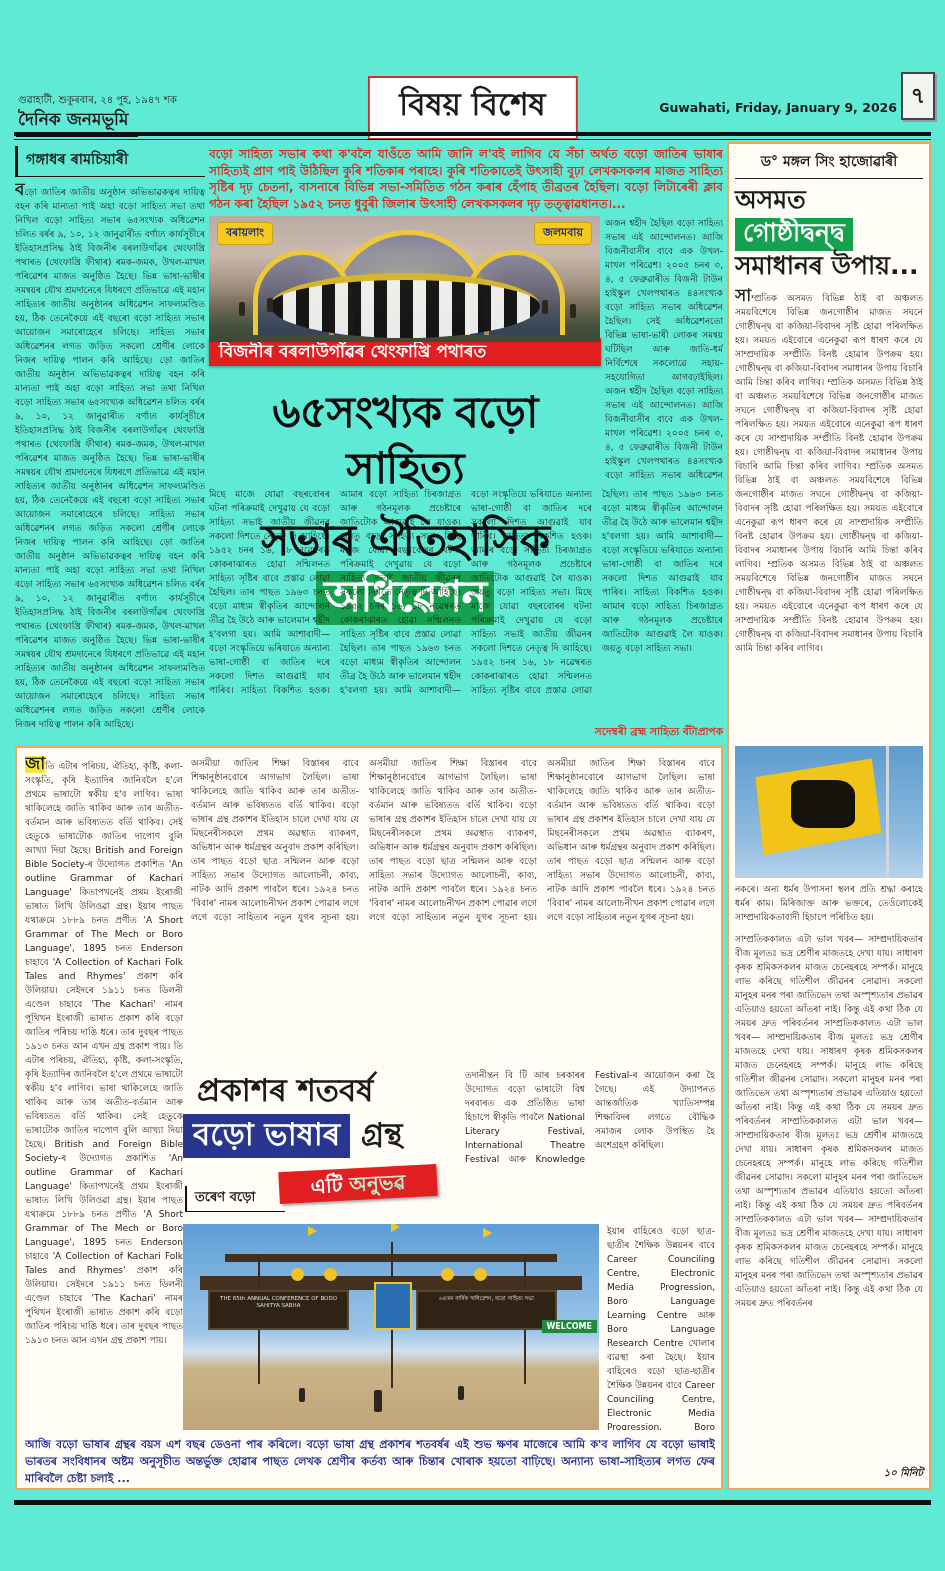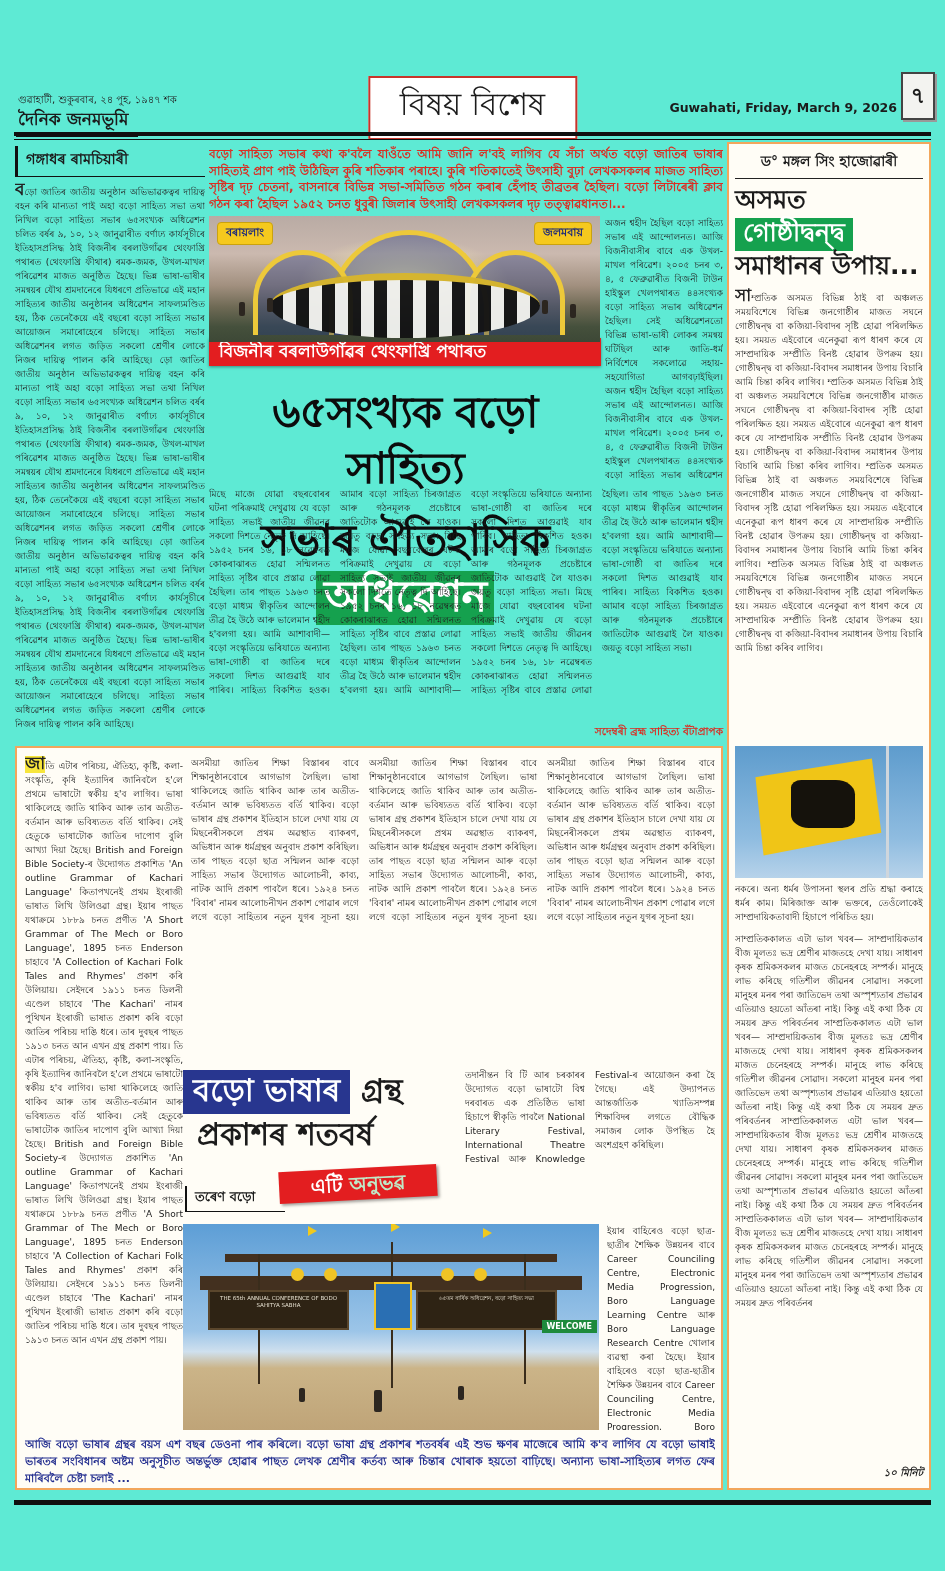--- a/index.html
+++ b/index.html
@@ -3,21 +3,21 @@
 <meta charset="utf-8">
 <style>
   html,body{margin:0;padding:0;background:#e8e8e4;}
   .page{position:relative;width:945px;height:1571px;margin:0 auto;background:#5eead4;
         font-family:"DejaVu Sans","Liberation Sans",sans-serif;color:#1b1b1b;overflow:hidden;}
   .abs{position:absolute;}
   
   .hdr-date-local{left:18px;top:92px;font-size:10px;color:#222;}
   .masthead{left:16px;top:106px;font-size:17px;font-weight:bold;border-bottom:4px double #111;padding:0 10px 2px 2px;}
   .section-box{left:50%;top:76px;transform:translateX(-50%);border:2px solid #c8342a;
-               padding:2px 30px 6px;font-size:31px;font-weight:normal;background:#fff;}
+               padding:2px 30px 6px;font-size:31px;font-weight:bold;background:#fff;}
   .hdr-date-en{right:48px;top:100px;font-size:12.5px;font-weight:bold;}
   .page-no-box{right:10px;top:72px;width:30px;height:44px;border:2px solid #444;background:#f3f3f0;
                box-shadow:2px 2px 0 #999;font-size:22px;font-weight:bold;display:flex;align-items:center;justify-content:center;}
   .rule-a{left:14px;right:14px;top:132px;height:0;border-top:4px solid #101010;}
   .rule-b{left:14px;right:14px;top:139px;height:0;border-top:1.5px solid #101010;}
   .rule-bottom{left:14px;right:14px;top:1500px;border-top:5px solid #101010;}
   
   .body-txt{font-size:9px;line-height:14px;text-align:justify;overflow:hidden;color:#222;}
   .author-box{font-size:14.5px;font-weight:bold;border-left:3px solid #111;border-bottom:1.5px solid #111;
               padding:2px 4px 4px 8px;margin-bottom:5px;}
@@ -66,21 +66,21 @@
   .green-sign{position:absolute;background:#1d8a3c;color:#fff;font-size:8px;font-weight:bold;padding:2px 5px;}
 </style>
 </head>
 <body>
 
 <div class="page">
 
   <div class="abs hdr-date-local">গুৱাহাটী, শুকুৰবাৰ, ২৪ পুহ, ১৯৪৭ শক</div>
   <div class="abs masthead">দৈনিক জনমভূমি</div>
   <div class="abs section-box">বিষয় বিশেষ</div>
-  <div class="abs hdr-date-en">Guwahati, Friday, March 9, 2026</div>
+  <div class="abs hdr-date-en">Guwahati, Friday, January 9, 2026</div>
   <div class="abs page-no-box">৭</div>
   <div class="abs rule-a"></div>
   <div class="abs rule-b"></div>
 
   <div class="abs" style="left:15px;top:146px;width:190px;height:592px;">
     <div class="author-box">গঙ্গাধৰ ৰামচিয়াৰী</div>
     <div class="body-txt" style="height:552px;"><span class="dropcap">ব</span><span>ড়ো জাতিৰ জাতীয় অনুষ্ঠান অভিভাৱকত্বৰ দায়িত্ব বহন কৰি মান্যতা পাই অহা বড়ো সাহিত্য সভা তথা নিখিল বড়ো সাহিত্য সভাৰ ৬৫সংখ্যক অধিৱেশন চলিত বৰ্ষৰ ৯, ১০, ১২ জানুৱাৰীত বৰ্ণাঢ্য কাৰ্যসূচীৰে ইতিহাসপ্ৰসিদ্ধ ঠাই বিজনীৰ বৰলাউগাঁৱৰ থেংফাখ্ৰি পথাৰত (থেংফাখ্ৰি ফীথাৰ) ৰমক-জমক, উখল-মাখল পৰিৱেশৰ মাজত অনুষ্ঠিত হৈছে। ভিন্ন ভাষা-ভাষীৰ সমন্বয়ৰ যৌথ শ্ৰমদানেৰে যিধৰণে প্ৰতিভাৱে এই মহান সাহিত্যৰ জাতীয় অনুষ্ঠানৰ অধিৱেশন সাফল্যমণ্ডিত হয়, ঠিক তেনেকৈয়ে এই বছৰো বড়ো সাহিত্য সভাৰ আয়োজন সমাৰোহেৰে চলিছে। সাহিত্য সভাৰ অধিৱেশনৰ লগত জড়িত সকলো শ্ৰেণীৰ লোকে নিজৰ দায়িত্ব পালন কৰি আহিছে। ড়ো জাতিৰ জাতীয় অনুষ্ঠান অভিভাৱকত্বৰ দায়িত্ব বহন কৰি মান্যতা পাই অহা বড়ো সাহিত্য সভা তথা নিখিল বড়ো সাহিত্য সভাৰ ৬৫সংখ্যক অধিৱেশন চলিত বৰ্ষৰ ৯, ১০, ১২ জানুৱাৰীত বৰ্ণাঢ্য কাৰ্যসূচীৰে ইতিহাসপ্ৰসিদ্ধ ঠাই বিজনীৰ বৰলাউগাঁৱৰ থেংফাখ্ৰি পথাৰত (থেংফাখ্ৰি ফীথাৰ) ৰমক-জমক, উখল-মাখল পৰিৱেশৰ মাজত অনুষ্ঠিত হৈছে। ভিন্ন ভাষা-ভাষীৰ সমন্বয়ৰ যৌথ শ্ৰমদানেৰে যিধৰণে প্ৰতিভাৱে এই মহান সাহিত্যৰ জাতীয় অনুষ্ঠানৰ অধিৱেশন সাফল্যমণ্ডিত হয়, ঠিক তেনেকৈয়ে এই বছৰো বড়ো সাহিত্য সভাৰ আয়োজন সমাৰোহেৰে চলিছে। সাহিত্য সভাৰ অধিৱেশনৰ লগত জড়িত সকলো শ্ৰেণীৰ লোকে নিজৰ দায়িত্ব পালন কৰি আহিছে। ড়ো জাতিৰ জাতীয় অনুষ্ঠান অভিভাৱকত্বৰ দায়িত্ব বহন কৰি মান্যতা পাই অহা বড়ো সাহিত্য সভা তথা নিখিল বড়ো সাহিত্য সভাৰ ৬৫সংখ্যক অধিৱেশন চলিত বৰ্ষৰ ৯, ১০, ১২ জানুৱাৰীত বৰ্ণাঢ্য কাৰ্যসূচীৰে ইতিহাসপ্ৰসিদ্ধ ঠাই বিজনীৰ বৰলাউগাঁৱৰ থেংফাখ্ৰি পথাৰত (থেংফাখ্ৰি ফীথাৰ) ৰমক-জমক, উখল-মাখল পৰিৱেশৰ মাজত অনুষ্ঠিত হৈছে। ভিন্ন ভাষা-ভাষীৰ সমন্বয়ৰ যৌথ শ্ৰমদানেৰে যিধৰণে প্ৰতিভাৱে এই মহান সাহিত্যৰ জাতীয় অনুষ্ঠানৰ অধিৱেশন সাফল্যমণ্ডিত হয়, ঠিক তেনেকৈয়ে এই বছৰো বড়ো সাহিত্য সভাৰ আয়োজন সমাৰোহেৰে চলিছে। সাহিত্য সভাৰ অধিৱেশনৰ লগত জড়িত সকলো শ্ৰেণীৰ লোকে নিজৰ দায়িত্ব পালন কৰি আহিছে।</span></div>
   </div>
 
   <div class="abs standfirst" style="left:209px;top:146px;width:514px;height:66px;">বড়ো সাহিত্য সভাৰ কথা ক'বলৈ যাওঁতে আমি জানি ল'বই লাগিব যে সঁচা অৰ্থত বড়ো জাতিৰ ভাষাৰ সাহিত্যই প্ৰাণ পাই উঠিছিল কুৰি শতিকাৰ পৰাহে। কুৰি শতিকাতেই উৎসাহী বুঢ়া লেখকসকলৰ মাজত সাহিত্য সৃষ্টিৰ দৃঢ় চেতনা, বাসনাৰে বিভিন্ন সভা-সমিতিত গঠন কৰাৰ হেঁপাহ তীব্ৰতৰ হৈছিল। বড়ো লিটাৰেৰী ক্লাব গঠন কৰা হৈছিল ১৯৫২ চনত ধুবুৰী জিলাৰ উৎসাহী লেখকসকলৰ দৃঢ় তত্ত্বাৱধানত।...</div>
@@ -125,22 +125,22 @@
     <div class="sb-end">১০ মিনিট</div>
   </aside>
 
   <section class="bottom-frame abs">
 
     <div class="abs body-txt" style="left:8px;top:8px;width:158px;height:674px;"><span class="dropcap dropcap-hl">জা</span><span>তি এটাৰ পৰিচয়, ঐতিহ্য, কৃষ্টি, কলা-সংস্কৃতি, কৃষি ইত্যাদিৰ জানিবলৈ হ'লে প্ৰথমে ভাষাটো স্বকীয় হ'ব লাগিব। ভাষা থাকিলেহে জাতি থাকিব আৰু তাৰ অতীত-বৰ্তমান আৰু ভবিষ্যতত বৰ্তি থাকিব। সেই হেতুকে ভাষাটোক জাতিৰ দাপোণ বুলি আখ্যা দিয়া হৈছে। British and Foreign Bible Society-ৰ উদ্যোগত প্ৰকাশিত 'An outline Grammar of Kachari Language' কিতাপখনেই প্ৰথম ইংৰাজী ভাষাত লিখি উলিওৱা গ্ৰন্থ। ইয়াৰ পাছত যথাক্ৰমে ১৮৮৯ চনত প্ৰণীত 'A Short Grammar of The Mech or Boro Language', 1895 চনত Enderson চাহাবে 'A Collection of Kachari Folk Tales and Rhymes' প্ৰকাশ কৰি উলিয়ায়। সেইদৰে ১৯১১ চনত ডিলনী এণ্ডেল চাহাবে 'The Kachari' নামৰ পুথিখন ইংৰাজী ভাষাত প্ৰকাশ কৰি বড়ো জাতিৰ পৰিচয় দাঙি ধৰে। তাৰ দুবছৰ পাছত ১৯১৩ চনত আন এখন গ্ৰন্থ প্ৰকাশ পায়। তি এটাৰ পৰিচয়, ঐতিহ্য, কৃষ্টি, কলা-সংস্কৃতি, কৃষি ইত্যাদিৰ জানিবলৈ হ'লে প্ৰথমে ভাষাটো স্বকীয় হ'ব লাগিব। ভাষা থাকিলেহে জাতি থাকিব আৰু তাৰ অতীত-বৰ্তমান আৰু ভবিষ্যতত বৰ্তি থাকিব। সেই হেতুকে ভাষাটোক জাতিৰ দাপোণ বুলি আখ্যা দিয়া হৈছে। British and Foreign Bible Society-ৰ উদ্যোগত প্ৰকাশিত 'An outline Grammar of Kachari Language' কিতাপখনেই প্ৰথম ইংৰাজী ভাষাত লিখি উলিওৱা গ্ৰন্থ। ইয়াৰ পাছত যথাক্ৰমে ১৮৮৯ চনত প্ৰণীত 'A Short Grammar of The Mech or Boro Language', 1895 চনত Enderson চাহাবে 'A Collection of Kachari Folk Tales and Rhymes' প্ৰকাশ কৰি উলিয়ায়। সেইদৰে ১৯১১ চনত ডিলনী এণ্ডেল চাহাবে 'The Kachari' নামৰ পুথিখন ইংৰাজী ভাষাত প্ৰকাশ কৰি বড়ো জাতিৰ পৰিচয় দাঙি ধৰে। তাৰ দুবছৰ পাছত ১৯১৩ চনত আন এখন গ্ৰন্থ প্ৰকাশ পায়।</span></div>
 
     <div class="abs body-txt" style="left:174px;top:8px;width:524px;height:306px;column-count:3;column-gap:10px;">অসমীয়া জাতিৰ শিক্ষা বিস্তাৰৰ বাবে শিক্ষানুষ্ঠানবোৰে আগভাগ লৈছিল। ভাষা থাকিলেহে জাতি থাকিব আৰু তাৰ অতীত-বৰ্তমান আৰু ভবিষ্যতত বৰ্তি থাকিব। বড়ো ভাষাৰ গ্ৰন্থ প্ৰকাশৰ ইতিহাস চালে দেখা যায় যে মিছনেৰীসকলে প্ৰথম অৱস্থাত ব্যাকৰণ, অভিধান আৰু ধৰ্মগ্ৰন্থৰ অনুবাদ প্ৰকাশ কৰিছিল। তাৰ পাছত বড়ো ছাত্ৰ সন্মিলন আৰু বড়ো সাহিত্য সভাৰ উদ্যোগত আলোচনী, কাব্য, নাটক আদি প্ৰকাশ পাবলৈ ধৰে। ১৯২৪ চনত 'বিবাৰ' নামৰ আলোচনীখন প্ৰকাশ পোৱাৰ লগে লগে বড়ো সাহিত্যৰ নতুন যুগৰ সূচনা হয়। অসমীয়া জাতিৰ শিক্ষা বিস্তাৰৰ বাবে শিক্ষানুষ্ঠানবোৰে আগভাগ লৈছিল। ভাষা থাকিলেহে জাতি থাকিব আৰু তাৰ অতীত-বৰ্তমান আৰু ভবিষ্যতত বৰ্তি থাকিব। বড়ো ভাষাৰ গ্ৰন্থ প্ৰকাশৰ ইতিহাস চালে দেখা যায় যে মিছনেৰীসকলে প্ৰথম অৱস্থাত ব্যাকৰণ, অভিধান আৰু ধৰ্মগ্ৰন্থৰ অনুবাদ প্ৰকাশ কৰিছিল। তাৰ পাছত বড়ো ছাত্ৰ সন্মিলন আৰু বড়ো সাহিত্য সভাৰ উদ্যোগত আলোচনী, কাব্য, নাটক আদি প্ৰকাশ পাবলৈ ধৰে। ১৯২৪ চনত 'বিবাৰ' নামৰ আলোচনীখন প্ৰকাশ পোৱাৰ লগে লগে বড়ো সাহিত্যৰ নতুন যুগৰ সূচনা হয়। অসমীয়া জাতিৰ শিক্ষা বিস্তাৰৰ বাবে শিক্ষানুষ্ঠানবোৰে আগভাগ লৈছিল। ভাষা থাকিলেহে জাতি থাকিব আৰু তাৰ অতীত-বৰ্তমান আৰু ভবিষ্যতত বৰ্তি থাকিব। বড়ো ভাষাৰ গ্ৰন্থ প্ৰকাশৰ ইতিহাস চালে দেখা যায় যে মিছনেৰীসকলে প্ৰথম অৱস্থাত ব্যাকৰণ, অভিধান আৰু ধৰ্মগ্ৰন্থৰ অনুবাদ প্ৰকাশ কৰিছিল। তাৰ পাছত বড়ো ছাত্ৰ সন্মিলন আৰু বড়ো সাহিত্য সভাৰ উদ্যোগত আলোচনী, কাব্য, নাটক আদি প্ৰকাশ পাবলৈ ধৰে। ১৯২৪ চনত 'বিবাৰ' নামৰ আলোচনীখন প্ৰকাশ পোৱাৰ লগে লগে বড়ো সাহিত্যৰ নতুন যুগৰ সূচনা হয়।</div>
 
     <div class="abs" style="left:166px;top:320px;width:276px;">
+      <div class="hl2-line" style="padding-left:14px;">প্ৰকাশৰ শতবৰ্ষ</div>
       <div class="hl2-line"><span class="hl-blue">বড়ো ভাষাৰ</span><span> গ্ৰন্থ</span></div>
-      <div class="hl2-line" style="padding-left:14px;">প্ৰকাশৰ শতবৰ্ষ</div>
     </div>
     <div class="abs ribbon" style="left:262px;top:420px;width:158px;height:32px;"><span>এটি </span><span class="lt">অনুভৱ</span></div>
     <div class="abs" style="left:168px;top:438px;">
       <span class="byline2">তৰেণ বড়ো</span>
     </div>
 
     <div class="abs body-txt" style="left:448px;top:320px;width:250px;height:150px;column-count:2;column-gap:10px;">তদানীন্তন বি টি আৰ চৰকাৰৰ উদ্যোগত বড়ো ভাষাটো বিশ্ব দৰবাৰত এক প্ৰতিষ্ঠিত ভাষা হিচাপে স্বীকৃতি পাবলৈ National Literary Festival, International Theatre Festival আৰু Knowledge Festival-ৰ আয়োজন কৰা হৈ গৈছে। এই উদ্যাপনত আন্তৰ্জাতিক খ্যাতিসম্পন্ন শিক্ষাবিদৰ লগতে বৌদ্ধিক সমাজৰ লোক উপস্থিত হৈ অংশগ্ৰহণ কৰিছিল।</div>
 
     <div class="abs photo2" style="left:166px;top:476px;width:416px;height:206px;">
       <div class="beam" style="left:4%;top:52px;width:92%;height:14px;"></div>

